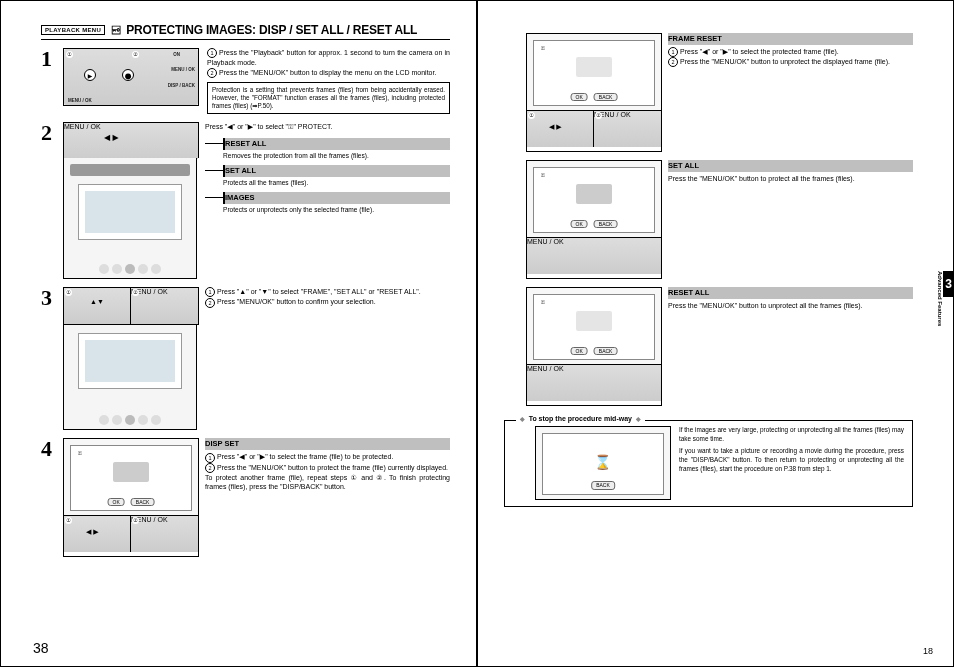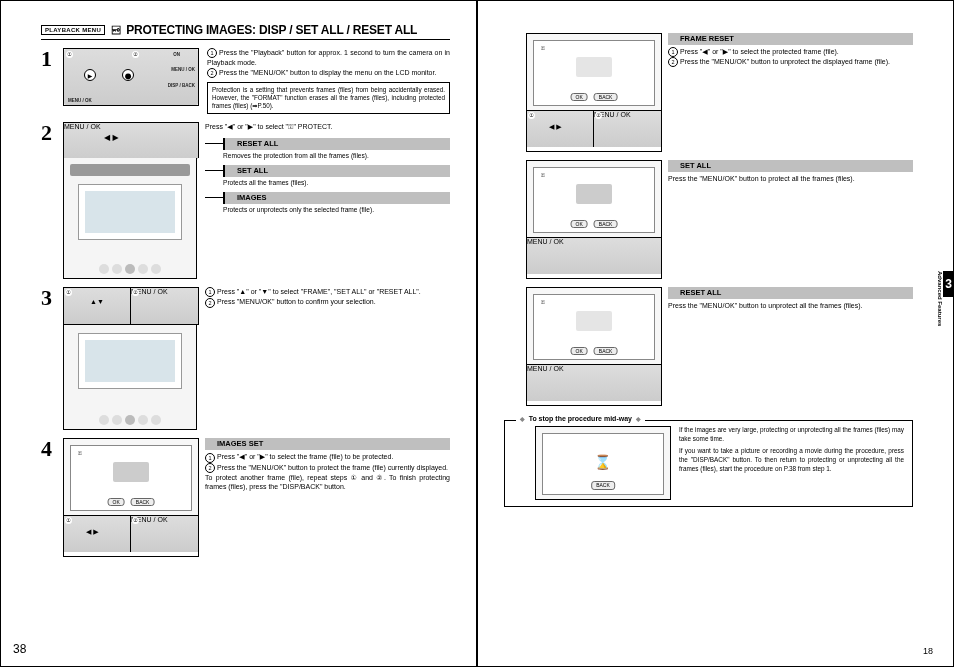--- a/index.html
+++ b/index.html
@@ -22,21 +22,21 @@
     width: 477px;
     height: 667px;
     border: 1px solid #000;
     box-sizing: border-box;
     padding: 22px 26px 14px 40px;
     position: relative;
   }
   .page.right {
     padding: 22px 40px 14px 26px;
   }
-  .page-num-left { position: absolute; bottom: 10px; left: 12px; font-size: 12px; }
+  .page-num-left { position: absolute; bottom: 10px; left: 32px; font-size: 14px; }
   .page-num-right { position: absolute; bottom: 10px; right: 20px; font-size: 9px; }
 
   .hdr {
     display: flex;
     align-items: center;
     border-bottom: 1px solid #000;
     padding-bottom: 2px;
     margin-bottom: 8px;
     gap: 6px;
   }
@@ -112,21 +112,21 @@
     align-items: center;
     margin-top: 4px;
     margin-bottom: 2px;
     position: relative;
   }
   .section-bar .line { flex:0 0 18px; height:1px; background:#000; }
   .section-bar .label {
     background: #bfbfbf;
     font-weight: bold;
     font-size: 7.5px;
-    padding: 1px 8px 1px 12px;
+    padding: 1px 8px 1px 0;
     border-left: 2px solid #000;
     flex:1;
   }
   .section-body {
     font-size: 6.6px;
     line-height: 1.35;
     padding-left: 18px;
     text-align: justify;
   }
 
@@ -317,21 +317,21 @@
             <div class="half">
                 <span class="ind">①</span>
                 <span style="position:absolute;top:12px;left:22px;font-size:7px;">◀ ▶</span>
               </div>
             <div class="half"><span class="ind">②</span><span class="btn-label" style="top:12px;right:3px;">MENU / OK</span></div>
           </div>
         </div>
       </div>
       <div class="textcol">
         <div class="section-bar" style="margin-top:0;">
-            <span class="label" style="border-left:none;">IMAGES SET</span>
+            <span class="label" style="border-left:none;">DISP SET</span>
           </div>
         <div><span class="ci">1</span><span>Press "◀" or "▶" to select the frame (file) to be protected.</span></div>
         <div><span class="ci">2</span><span>Press the "MENU/OK" button to protect the frame (file) currently displayed.</span></div>
         <div>To protect another frame (file), repeat steps ① and ②. To finish protecting frames (files), press the "DISP/BACK" button.</div>
       </div>
     </div>
 
     <div class="page-num-left">38</div>
   </div>
 

